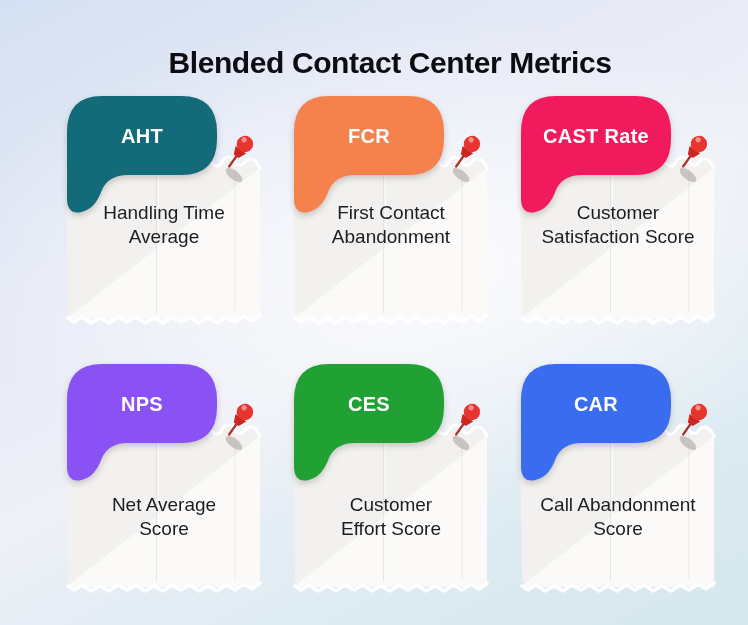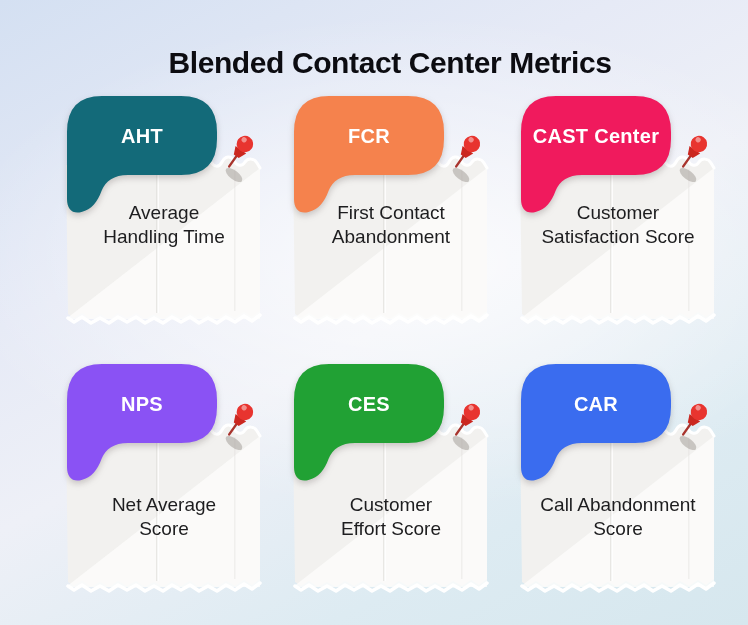--- a/index.html
+++ b/index.html
@@ -60,22 +60,22 @@
       <svg class="pin" viewBox="0 0 44 62">
         <ellipse cx="18" cy="44" rx="10" ry="4.5" transform="rotate(38 18 44)" opacity="0.55" fill="#a6a09b"></ellipse>
         <g transform="rotate(35 24 20)">
           <rect x="22.8" y="25" width="2.4" height="15" rx="1.2" fill="#a8342d"></rect>
           <path d="M17.5 18.5 L30.5 18.5 L27 26.5 L21 26.5 Z" fill="#cb2720"></path>
           <circle cx="24" cy="11.5" r="8.2" fill="#e8342f"></circle>
           <circle cx="21" cy="8.5" r="2.6" fill="#ffffff" opacity="0.45"></circle>
         </g>
       </svg>
       <div class="desc">
+        <span>Handling Time</span>
         <span>Average</span>
-        <span>Handling Time</span>
       </div>
     </div>
 
     <div class="card">
       <svg class="paper" viewBox="0 0 196 179">
         <path d="M0 12 L108 12 C112 4 118 3 122 9 C125 14 130 15 133 10 C136 4 142 3 145 9 C148 14 153 15 156 9 C159 3 165 2 168 8 C171 13 176 14 179 9 C182 5 188 5 191 10 L194 15 L194 158 L186 164 L178 159 L169 165 L160 160 L151 166 L142 161 L133 166 L124 160 L115 165 L106 160 L97 166 L88 161 L79 166 L70 160 L61 165 L52 160 L43 166 L34 161 L25 166 L16 160 L8 165 L2 161 Z" fill="#f2f1ef"></path>
         <polygon points="0,166 194,15 194,166" fill="#fcfcfb" opacity="0.8"></polygon>
         <rect x="90" y="14" width="1.5" height="146" fill="#e0dedc" opacity="0.7"></rect>
         <rect x="91.5" y="14" width="1.5" height="146" fill="#ffffff" opacity="0.8"></rect>
         <rect x="168" y="16" width="1.5" height="142" fill="#e0dedc" opacity="0.4"></rect>
@@ -107,21 +107,21 @@
         <polygon points="0,166 194,15 194,166" fill="#fcfcfb" opacity="0.8"></polygon>
         <rect x="90" y="14" width="1.5" height="146" fill="#e0dedc" opacity="0.7"></rect>
         <rect x="91.5" y="14" width="1.5" height="146" fill="#ffffff" opacity="0.8"></rect>
         <rect x="168" y="16" width="1.5" height="142" fill="#e0dedc" opacity="0.4"></rect>
         <path d="M2 165 L8 169 L16 164 L25 170 L34 165 L43 170 L52 164 L61 169 L70 164 L79 170 L88 165 L97 170 L106 164 L115 169 L124 164 L133 170 L142 165 L151 170 L160 164 L169 169 L178 163 L186 168 L194 162" stroke="#ffffff" stroke-width="3.5" fill="none" stroke-linecap="round" stroke-linejoin="round"></path>
         <path d="M108 12 C112 4 118 3 122 9 C125 14 130 15 133 10 C136 4 142 3 145 9 C148 14 153 15 156 9 C159 3 165 2 168 8 C171 13 176 14 179 9 C182 5 188 5 191 10 L194 15" stroke="#ffffff" stroke-width="3" fill="none" stroke-linecap="round"></path>
       </svg>
       <svg class="bubble" viewBox="0 0 152 126">
         <path d="M36 1 H115 Q151 1 151 37 V44 Q151 80 115 80 H62 C48 80 39.5 86 35.5 96 C31.5 107 25.5 114.5 15.5 117 C6.5 119.5 1 114 1 104 V37 Q1 1 36 1 Z" fill="#f01a5d"></path>
       </svg>
-      <div class="abbr">CAST Center</div>
+      <div class="abbr">CAST Rate</div>
       <svg class="pin" viewBox="0 0 44 62">
         <ellipse cx="18" cy="44" rx="10" ry="4.5" transform="rotate(38 18 44)" opacity="0.55" fill="#a6a09b"></ellipse>
         <g transform="rotate(35 24 20)">
           <rect x="22.8" y="25" width="2.4" height="15" rx="1.2" fill="#a8342d"></rect>
           <path d="M17.5 18.5 L30.5 18.5 L27 26.5 L21 26.5 Z" fill="#cb2720"></path>
           <circle cx="24" cy="11.5" r="8.2" fill="#e8342f"></circle>
           <circle cx="21" cy="8.5" r="2.6" fill="#ffffff" opacity="0.45"></circle>
         </g>
       </svg>
       <div class="desc">

